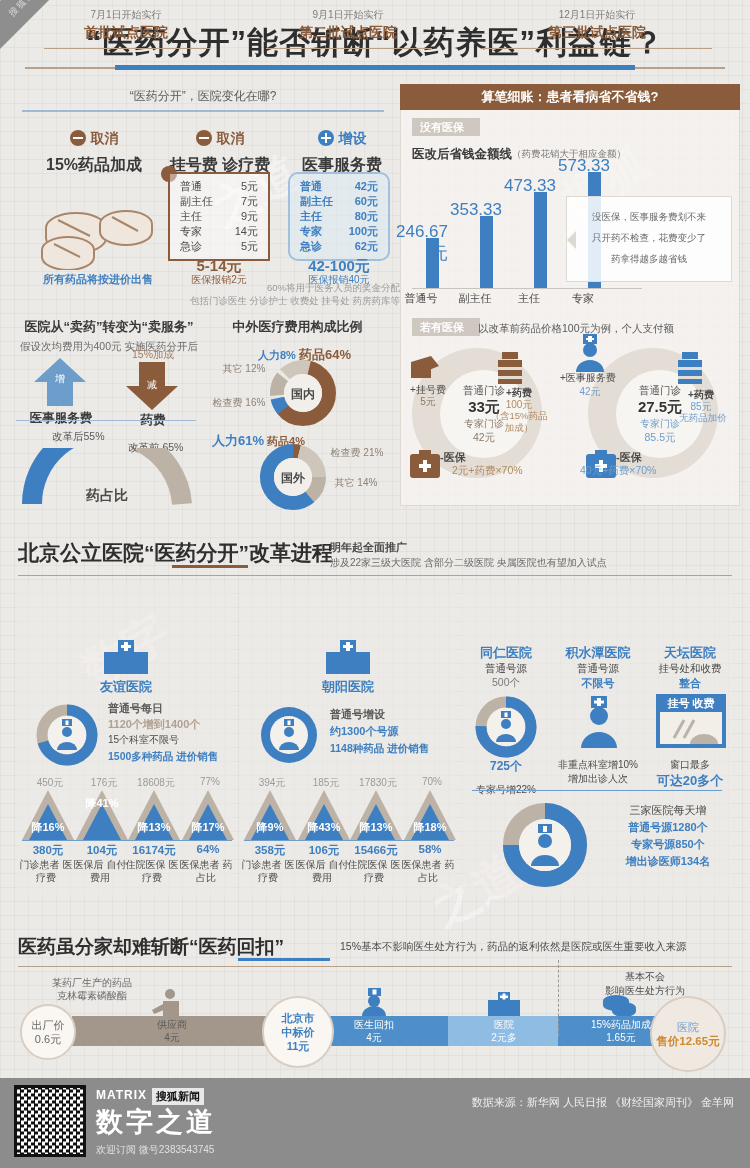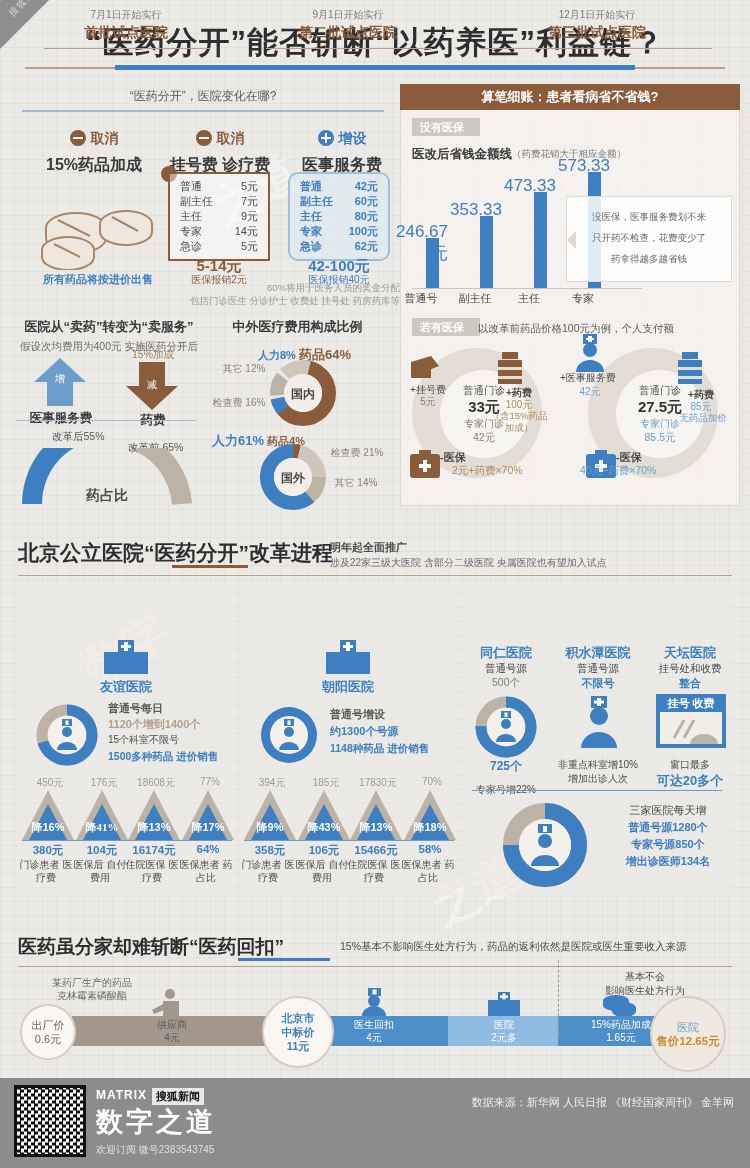--- a/index.html
+++ b/index.html
@@ -404,21 +404,21 @@
   <polygon points="28,0 54,50 2,50" fill="#bdb2a6"></polygon>
     <polygon points="28,14 47,50 9,50" fill="#3d7fc1"></polygon>
   <polygon points="82,0 108,50 56,50" fill="#bdb2a6"></polygon>
     <polygon points="82,14 101,50 63,50" fill="#3d7fc1"></polygon>
   <polygon points="134,0 160,50 108,50" fill="#bdb2a6"></polygon>
     <polygon points="134,14 153,50 115,50" fill="#3d7fc1"></polygon>
   <polygon points="188,0 214,50 162,50" fill="#bdb2a6"></polygon>
     <polygon points="188,14 207,50 169,50" fill="#3d7fc1"></polygon>
 </svg>
 <div class="triMid" style="left:20px;top:820px;">降16%</div>
-<div class="triMid" style="left:74px;top:820px;font-family:Liberation Serif, serif;">降41%</div>
+<div class="triMid" style="left:74px;top:796px;">降41%</div>
 <div class="triMid" style="left:126px;top:820px;">降13%</div>
 <div class="triMid" style="left:180px;top:820px;">降17%</div>
 <div style="position:absolute;left:22px;top:840px;width:210px;height:1px;background:#6d9dcb;"></div>
 <div class="triVal" style="left:20px;top:843px;">380元</div>
 <div class="triVal" style="left:74px;top:843px;">104元</div>
 <div class="triVal" style="left:126px;top:843px;">16174元</div>
 <div class="triVal" style="left:180px;top:843px;">64%</div>
 <div class="triCap" style="left:18px;top:858px;">门诊患者 医疗费</div>
 <div class="triCap" style="left:72px;top:858px;">医保后 自付费用</div>
 <div class="triCap" style="left:124px;top:858px;">住院医保 医疗费</div>

